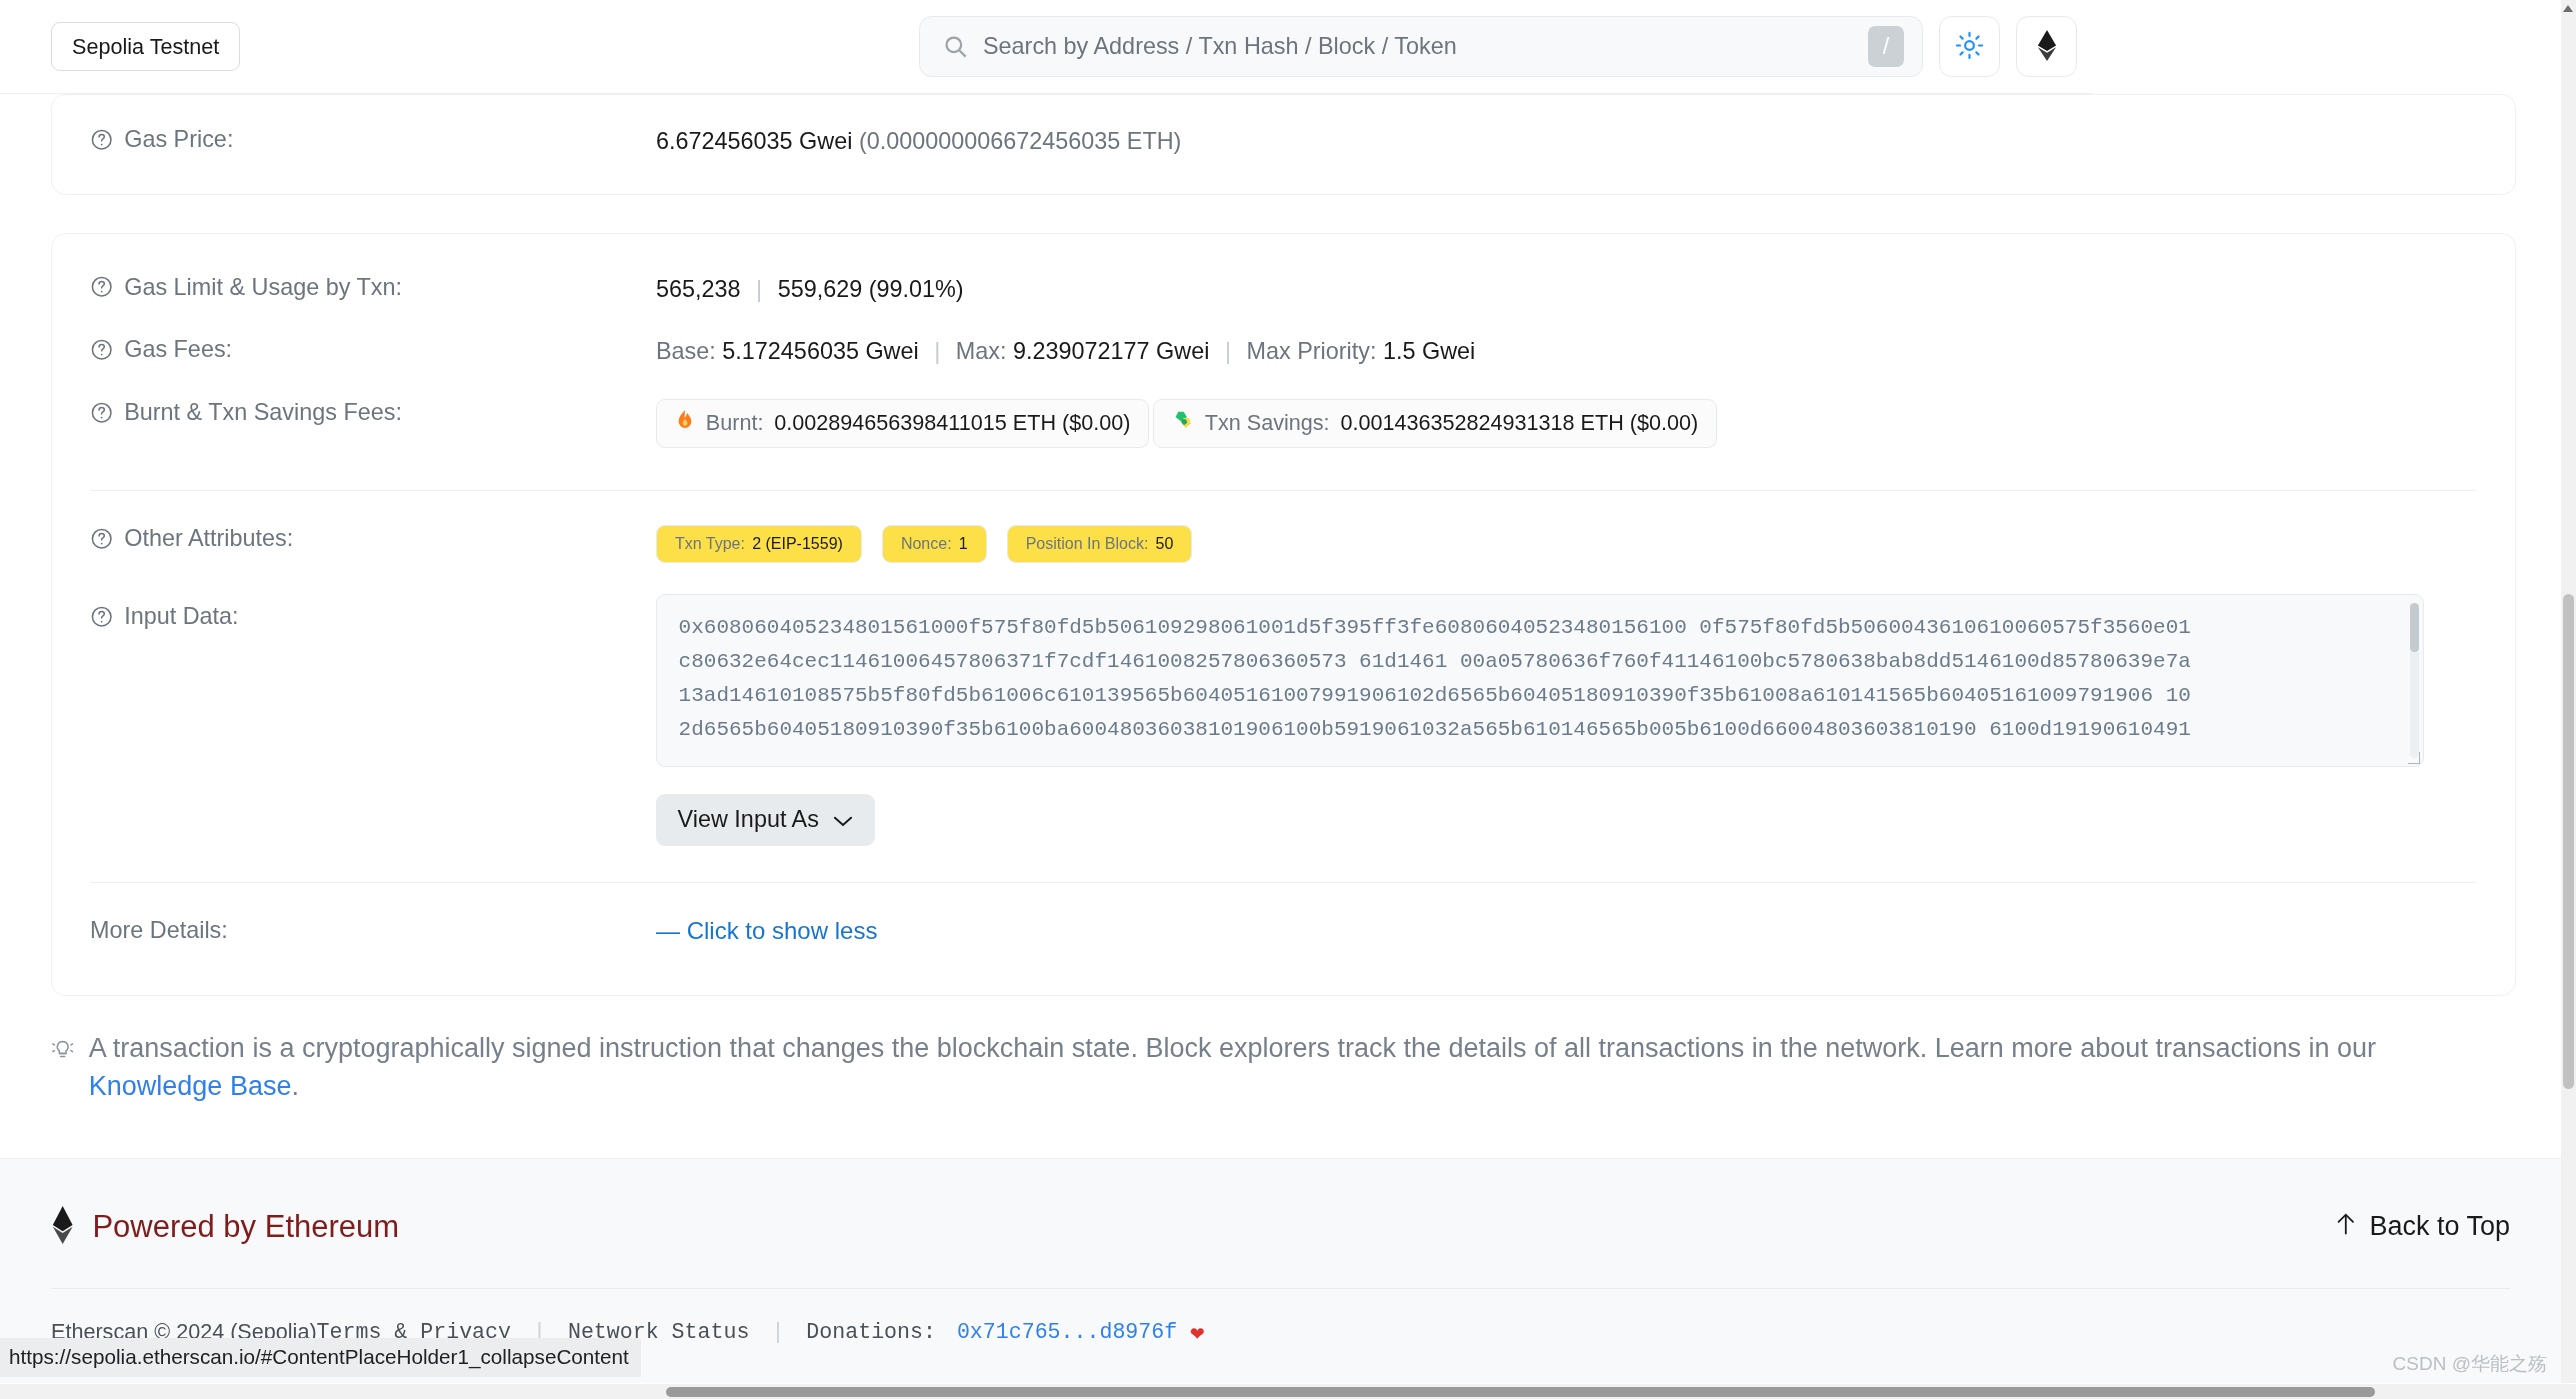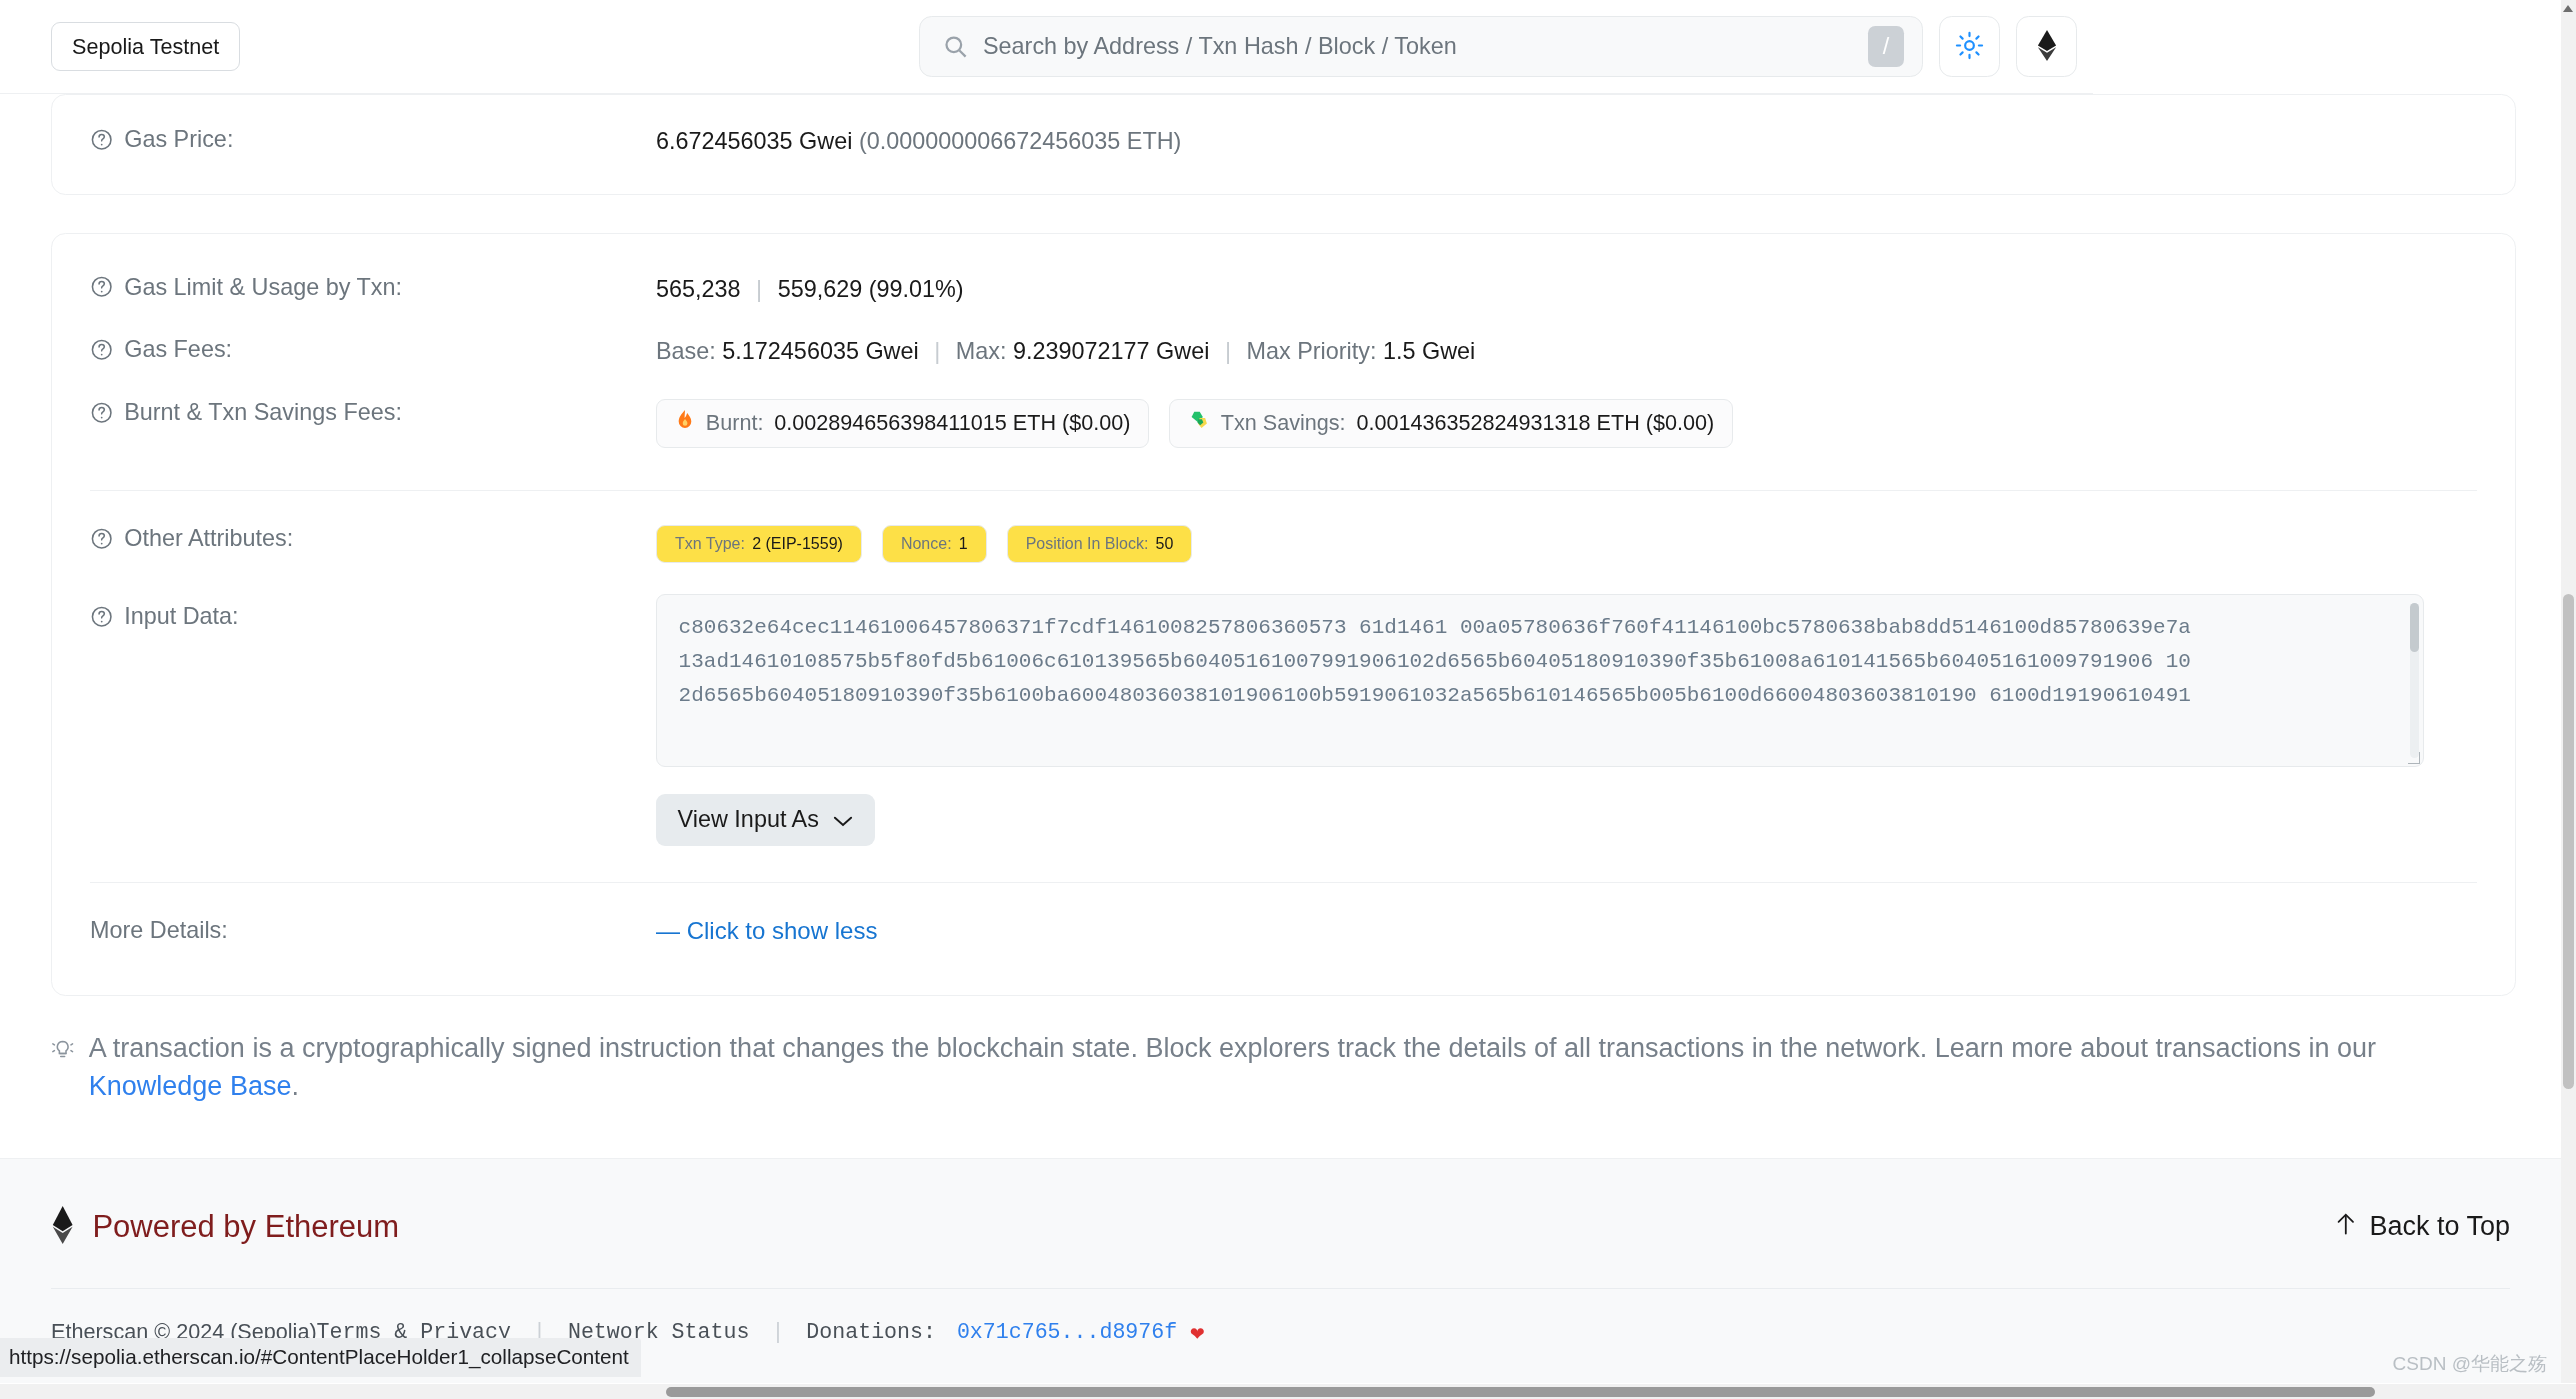--- a/index.html
+++ b/index.html
@@ -66,21 +66,21 @@
   .sep { color: #c7ccd1; padding: 0 9px; }
 
   .gas-price-row { padding: 31px 0 36px 0; }
   .big-card { margin-top: 38px; padding: 40px 0 0 0; }
   .inner-row { padding: 0 0 31px 0; }
   .divider { height: 0.9px; background: #eef0f2; margin: 10.8px 38px 0 38px; }
 
   .badge {
     display: inline-flex; align-items: center; gap: 10.8px;
     border: 0.9px solid #e7eaec; background: #fbfbfc; border-radius: 9px;
-    padding: 9px 18px; font-size: 21.6px; color: #1a1a1a; margin-right: 16px;
+    padding: 9px 18px; font-size: 21.6px; color: #1a1a1a; 
   }
   .badge .bl { color: #6c757d; }
   .attr-badge {
     display: inline-flex; align-items: center;
     border: 0.9px solid #e7eaec; background: #fde047; border-radius: 9px;
     padding: 9px 18px; font-size: 16px; color: #1a1a1a; margin-right: 16px;
   }
   .attr-badge .bl { color: #6c757d; margin-right: 7.2px; }
 
   
@@ -355,20 +355,21 @@
               <circle cx="12" cy="12" r="9.5"></circle>
               <path d="M9.3 9.2c0-1.5 1.2-2.5 2.7-2.5s2.7 1 2.7 2.4c0 1.3-0.9 1.8-1.8 2.4-0.7 0.5-0.9 1-0.9 1.7" stroke-linecap="round"></path>
               <circle cx="12" cy="17" r="0.9" fill="#6c757d" stroke="none"></circle>
             </svg>
           </span>
           <span>Input Data:</span>
         </div>
         <div>
           <div class="textarea-wrap">
             <div class="input-data">
+              <div>0x608060405234801561000f575f80fd5b506109298061001d5f395ff3fe60806040523480156100 0f575f80fd5b5060043610610060575f3560e01</div>
               <div>c80632e64cec11461006457806371f7cdf1461008257806360573 61d1461 00a05780636f760f41146100bc5780638bab8dd5146100d85780639e7a</div>
               <div>13ad14610108575b5f80fd5b61006c610139565b60405161007991906102d6565b60405180910390f35b61008a610141565b60405161009791906 10</div>
               <div>2d6565b60405180910390f35b6100ba60048036038101906100b5919061032a565b610146565b005b6100d66004803603810190 6100d19190610491</div>
             </div>
             <div class="ta-scroll"></div>
             <div class="ta-thumb"></div>
             <div class="ta-resize"></div>
           </div>
           <div class="view-input-btn">
             <span>View Input As</span>

